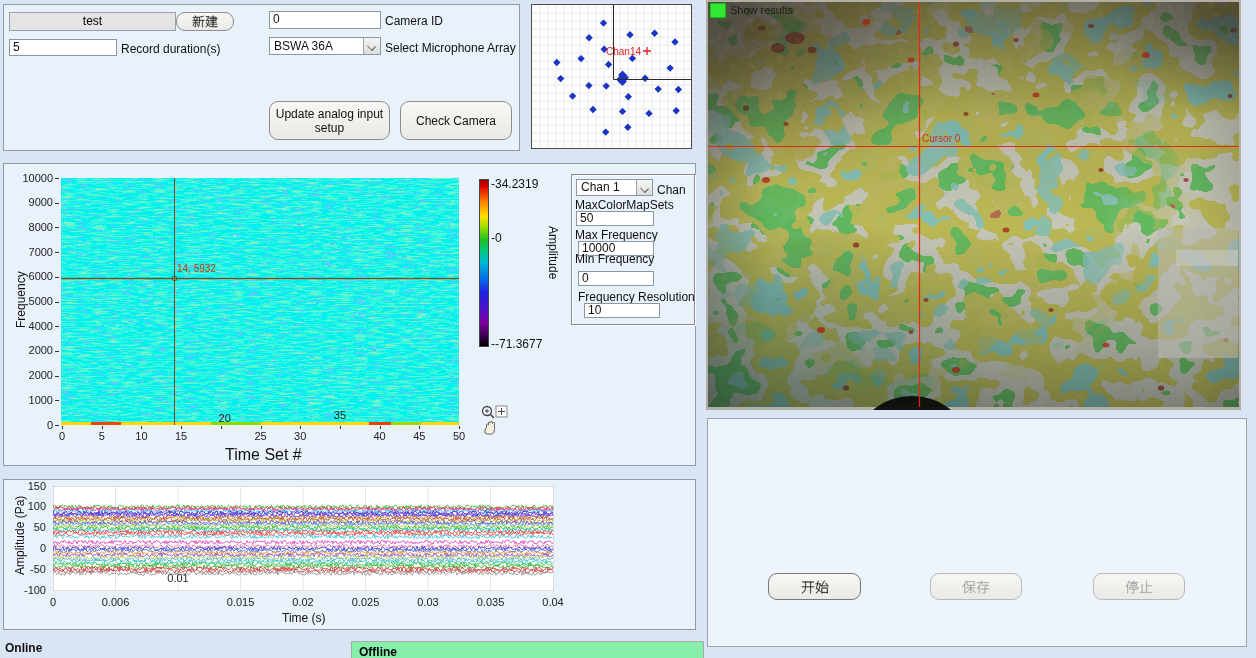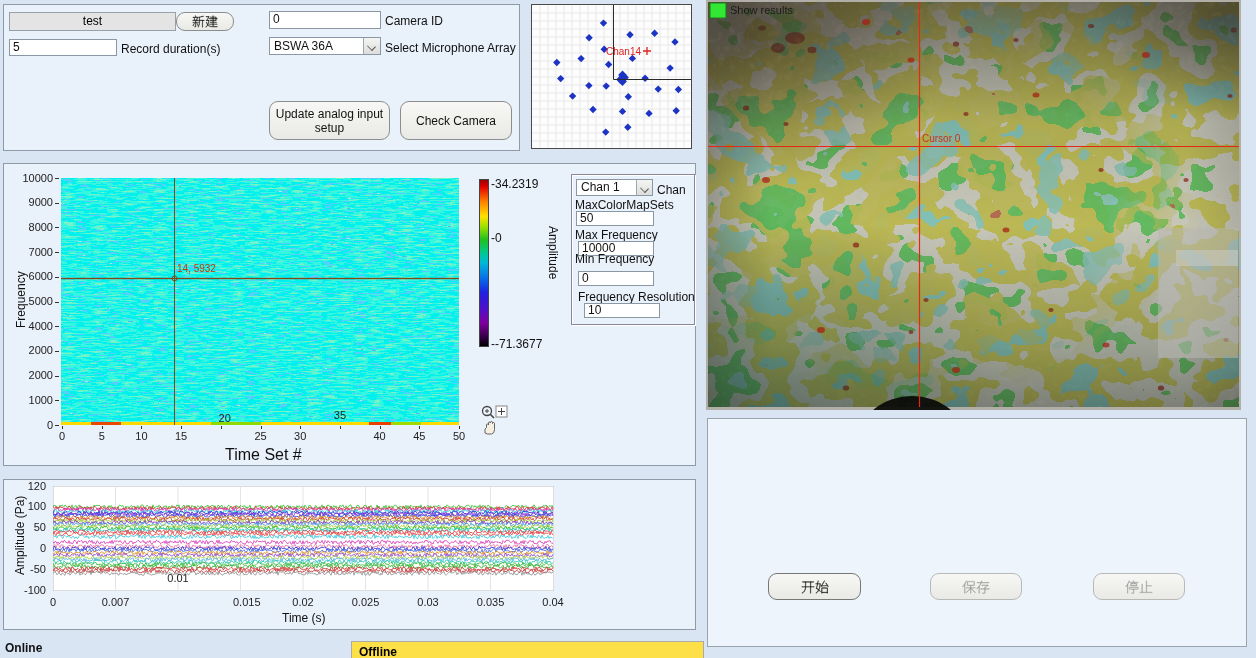--- a/index.html
+++ b/index.html
@@ -248,39 +248,39 @@
     <polyline points="0,70.2 1,68.4 2,69.3 3,67.9 4,67.9 5,69.1 6,70.5 7,67.5 8,68 9,68.4 10,69 11,69.9 12,68.9 13,70.9 14,67.2 15,69.7 16,69.8 17,70.7 18,69 19,68.2 20,69.5 21,68.6 22,67.5 23,69.6 24,68.2 25,68.5 26,70.8 27,67.5 28,67.6 29,70.1 30,68.4 31,70.2 32,68.7 33,67.7 34,67.7 35,68.3 36,67.9 37,67.4 38,68 39,69.3 40,70.1 41,68.1 42,69.2 43,68.2 44,67.1 45,70.1 46,67.3 47,70.2 48,69.9 49,68.3 50,70.5 51,70.7 52,68.8 53,70.6 54,67.8 55,68.9 56,68.9 57,68.4 58,69.8 59,69.9 60,68.1 61,70 62,67.1 63,67.5 64,68.7 65,68.6 66,69 67,67.2 68,69.2 69,70.7 70,69.1 71,67.1 72,68.8 73,67.2 74,69.1 75,70.2 76,70.2 77,69 78,69.4 79,69.6 80,70 81,69.3 82,71 83,70.2 84,69.2 85,70.3 86,70.4 87,67.4 88,70.7 89,69.5 90,71 91,70.1 92,70.1 93,68.8 94,68.2 95,68.9 96,70.6 97,70 98,69.7 99,67.3 100,69.6 101,68.4 102,69.2 103,69.8 104,70.3 105,68.8 106,67.1 107,69.4 108,67.1 109,70.4 110,67.1 111,68 112,68.8 113,68.1 114,67.9 115,69.8 116,68.4 117,68.9 118,69.7 119,70.1 120,69.4 121,68.5 122,70.6 123,70.5 124,67.7 125,70.1 126,67.9 127,67.8 128,67.2 129,69.5 130,70.4 131,70.2 132,69.2 133,70.9 134,68.4 135,68.3 136,68 137,67.9 138,68.3 139,68.8 140,68.1 141,70.8 142,67.9 143,68.5 144,67.6 145,70.7 146,68.8 147,70.4 148,68.6 149,68.8 150,70 151,70 152,68.6 153,68.8 154,68.7 155,67.9 156,68.6 157,70.3 158,67.4 159,67.8 160,70.7 161,70 162,67.5 163,70.1 164,67.5 165,69 166,69.5 167,70.1 168,68.3 169,67.8 170,71 171,70.3 172,68.5 173,68.1 174,67.5 175,68.9 176,67.1 177,70.3 178,68.7 179,70.5 180,68.5 181,70.8 182,70.4 183,68.8 184,70.4 185,68.3 186,71.1 187,67.4 188,69.6 189,68.6 190,68.9 191,70.9 192,68.2 193,69.6 194,68.3 195,67.6 196,68.1 197,69.3 198,67.6 199,67.7 200,69.8 201,70.1 202,67.3 203,70.3 204,70.5 205,69.7 206,68.5 207,68.7 208,67.7 209,67.7 210,70.8 211,70.9 212,70 213,70.3 214,67.8 215,70.6 216,67.5 217,67.7 218,69 219,68.3 220,69.6 221,70.7 222,68.1 223,68.3 224,70.2 225,68.4 226,70.6 227,67.2 228,70.5 229,70.7 230,67.2 231,68.6 232,69.5 233,69.2 234,67.7 235,67.1 236,70.6 237,67.4 238,71 239,67.5 240,69 241,71 242,70.5 243,69.2 244,67.6 245,69.5 246,69.6 247,68.3 248,68.9 249,70.7 250,67.6 251,69.7 252,68.5 253,69.5 254,69.9 255,69 256,70.1 257,70.5 258,67.8 259,67.9 260,67.6 261,70.8 262,68 263,67.4 264,67.4 265,68.7 266,70.6 267,67.5 268,68 269,67.8 270,69.7 271,68.4 272,71 273,69.7 274,69.1 275,69.4 276,70.6 277,70.1 278,67.6 279,68.7 280,69.7 281,69.4 282,70.8 283,67.2 284,70.7 285,68.6 286,67.2 287,67.8 288,67.8 289,67.6 290,67.2 291,70.2 292,67.7 293,68.3 294,69.3 295,69 296,68.4 297,69.6 298,70.3 299,69.4 300,68.9 301,67.9 302,69.5 303,69.2 304,67.5 305,68.2 306,70.1 307,70.8 308,68.4 309,70.6 310,68.1 311,70.3 312,69 313,69.3 314,69.7 315,69.7 316,68.4 317,69.1 318,67.3 319,68.5 320,69.6 321,70.9 322,67.6 323,68 324,68.9 325,67.5 326,69.3 327,68.2 328,70.5 329,68.3 330,68.8 331,71 332,67.4 333,70.5 334,69.1 335,68.6 336,70.8 337,71.1 338,67.8 339,70.4 340,67.9 341,67.1 342,70 343,68.5 344,69.5 345,67.7 346,70.5 347,69.2 348,70.3 349,68.5 350,68 351,70.8 352,69.2 353,68.6 354,67.5 355,67.7 356,69.6 357,69.5 358,70.4 359,70.1 360,67.7 361,70.8 362,69.5 363,70.5 364,68.2 365,70.9 366,70.9 367,68.2 368,70.7 369,70.9 370,70.6 371,68.9 372,67.6 373,70.8 374,67.1 375,68.1 376,69.3 377,68.3 378,70.7 379,69.5 380,70.9 381,67.3 382,68.7 383,67.6 384,70.3 385,70.1 386,70.3 387,70.9 388,68 389,70.2 390,69.6 391,68.6 392,67.8 393,70.4 394,67.3 395,70.9 396,68.2 397,70.6 398,67.5 399,70 400,70.8 401,67.7 402,68.8 403,69.7 404,70.1 405,67.1 406,67.5 407,68.3 408,67.5 409,69.6 410,68.9 411,69.7 412,68.3 413,67.6 414,70 415,68.9 416,67.3 417,71 418,70.7 419,68.4 420,68.1 421,71 422,68.6 423,70.6 424,67.5 425,68.9 426,69.4 427,70.6 428,69.8 429,70.2 430,70.1 431,68 432,67.5 433,71 434,69.5 435,69.5 436,68.5 437,70.5 438,69.7 439,70.4 440,70.9 441,68.7 442,69.6 443,70.5 444,68.2 445,70 446,68.2 447,68.1 448,69.1 449,68.7 450,70.4 451,71 452,67.4 453,67.5 454,70.3 455,68 456,69 457,69.4 458,69.7 459,67.5 460,70.2 461,69.9 462,69.3 463,70.4 464,68.6 465,69.1 466,70.8 467,68.6 468,69.5 469,69.4 470,70.2 471,70.9 472,69.4 473,67.5 474,70.1 475,68.5 476,69.7 477,70.7 478,68.7 479,68.6 480,70 481,68.4 482,70.2 483,70.5 484,69.3 485,69.1 486,70.8 487,70.3 488,69.6 489,70.2 490,69.7 491,67.2 492,69.3 493,67.2 494,70.8 495,67.5 496,70.7 497,70.3 498,70 499,70.5 500,68.1" fill="none" stroke="#9040d0" stroke-width="0.8"></polyline>
     <polyline points="0,72.6 1,70.7 2,73.2 3,70.3 4,71.1 5,69.5 6,71.2 7,73.3 8,70.4 9,72.5 10,70.2 11,72.4 12,71.5 13,70.6 14,70.9 15,70.7 16,72.6 17,72.7 18,72.8 19,70.7 20,71.8 21,72.3 22,72.7 23,70.3 24,72.7 25,69.7 26,72.2 27,71.9 28,70.6 29,71.3 30,70.1 31,70.9 32,70.4 33,72.2 34,70.7 35,72.6 36,72.9 37,72.4 38,73.2 39,70.6 40,69.8 41,71.7 42,73 43,72.1 44,71.6 45,72.4 46,71.5 47,70.9 48,72.1 49,70.1 50,69.7 51,71.7 52,72.9 53,71 54,70.4 55,72.2 56,71.5 57,70.9 58,73 59,69.8 60,73.2 61,72.6 62,72.9 63,70.5 64,71.6 65,69.7 66,73.3 67,71.1 68,69.5 69,71.5 70,72 71,70.4 72,71.3 73,72.7 74,73.3 75,70.3 76,70.2 77,71.9 78,70.2 79,69.4 80,70.3 81,69.4 82,71.8 83,72.7 84,71 85,71.5 86,71.6 87,71 88,72.7 89,71.7 90,71.9 91,72.9 92,73.3 93,72.3 94,72.2 95,73.3 96,72.6 97,70.4 98,70.8 99,72.9 100,73.1 101,70.6 102,70.8 103,73.2 104,69.9 105,72.8 106,73.3 107,70.3 108,71.5 109,69.9 110,73.3 111,72.5 112,71.4 113,71.2 114,70.6 115,72.6 116,71.8 117,72.2 118,72.2 119,71.9 120,71.6 121,73.3 122,71.2 123,71.6 124,69.6 125,71.8 126,71.3 127,71.1 128,73.2 129,70 130,71.6 131,71.6 132,69.6 133,70.7 134,72.8 135,69.9 136,72.1 137,69.6 138,72.2 139,71.6 140,73.1 141,72.3 142,72.2 143,71.3 144,72.2 145,73.1 146,73.3 147,70.2 148,71.2 149,71.5 150,72 151,70.7 152,71.6 153,72.8 154,73.1 155,69.9 156,71.5 157,72.1 158,70.6 159,69.4 160,71.8 161,72.2 162,70.8 163,69.8 164,73.3 165,71.8 166,71.5 167,72.3 168,72.3 169,70.3 170,71.8 171,72.4 172,70.1 173,70.1 174,71.9 175,71.3 176,69.8 177,69.7 178,73.1 179,71.6 180,73.1 181,70.9 182,71 183,72.1 184,69.9 185,70.7 186,69.7 187,70.8 188,72.2 189,72.9 190,71.3 191,70.1 192,70.9 193,70.3 194,73.3 195,71.9 196,70.7 197,72.4 198,71.4 199,69.4 200,71.8 201,73.3 202,69.6 203,70.8 204,70 205,73.2 206,71.5 207,69.4 208,70.9 209,69.5 210,73 211,71.6 212,72.8 213,73.2 214,70.1 215,71.8 216,70.1 217,70.2 218,70.7 219,72.8 220,73 221,71.7 222,71.6 223,72.9 224,72.2 225,72.9 226,70.1 227,69.9 228,72.6 229,69.5 230,69.5 231,71.5 232,73.2 233,73.1 234,72.6 235,70.6 236,70.5 237,70.7 238,70.1 239,71.4 240,72.9 241,71.3 242,71.8 243,73.3 244,73 245,73.1 246,73.1 247,71.5 248,70.9 249,71.1 250,69.8 251,71.6 252,70.7 253,70.8 254,70.3 255,72.6 256,70.1 257,71 258,70.8 259,73 260,73 261,72.6 262,73 263,72.2 264,72.7 265,69.7 266,71.4 267,72 268,70.6 269,71.5 270,71.6 271,71.5 272,70.9 273,71.5 274,70.1 275,70.6 276,71.1 277,70.1 278,73.1 279,71 280,71.1 281,69.7 282,69.4 283,69.8 284,71.6 285,71.8 286,70.6 287,73.3 288,72.4 289,72.4 290,72.1 291,71.5 292,69.5 293,73.1 294,70.6 295,71.7 296,72.9 297,71.5 298,71.9 299,72.3 300,71.5 301,69.5 302,70.6 303,70.1 304,73.2 305,69.6 306,72.6 307,72.8 308,72.3 309,71.4 310,70.1 311,70.8 312,72.1 313,73 314,69.7 315,73.1 316,72.9 317,72.2 318,69.6 319,70.2 320,70.2 321,71.9 322,69.4 323,73 324,70.2 325,72.1 326,73 327,69.4 328,70.3 329,72.6 330,72.7 331,73.3 332,73.3 333,72.7 334,70.8 335,72.7 336,69.5 337,69.9 338,70.3 339,72 340,72.9 341,71 342,71.6 343,72.8 344,71.8 345,70.2 346,72.9 347,72.3 348,70.4 349,72.1 350,71 351,71 352,70.5 353,72.9 354,72.6 355,71.3 356,71.7 357,71.9 358,70.9 359,72.1 360,71.1 361,72 362,70.2 363,71.9 364,69.8 365,73 366,71.3 367,70.1 368,70.7 369,73.1 370,70.4 371,72.1 372,73.1 373,70.9 374,71.5 375,70.5 376,71.6 377,69.8 378,69.8 379,72.6 380,72.9 381,73.1 382,71.6 383,71.3 384,69.9 385,73.3 386,71.2 387,69.8 388,70.3 389,72.7 390,70.1 391,72.4 392,72.6 393,70.3 394,71.8 395,71.1 396,69.9 397,71.7 398,69.5 399,73.1 400,72.4 401,70.1 402,70.2 403,70.6 404,71.6 405,73.1 406,70.7 407,73.1 408,73 409,70.7 410,70.1 411,71.9 412,70.9 413,70 414,70.5 415,69.6 416,70.1 417,70.1 418,72 419,71.1 420,72.8 421,69.6 422,70.3 423,71.5 424,71.6 425,69.9 426,73.2 427,69.6 428,72.1 429,71 430,71.5 431,71.8 432,70 433,73.1 434,70.8 435,69.9 436,69.8 437,70.3 438,70.9 439,71.6 440,72.6 441,72.4 442,69.8 443,70.2 444,71.9 445,71.6 446,69.6 447,71.9 448,73 449,73.1 450,71.9 451,70.5 452,71.8 453,71.1 454,72.3 455,72.1 456,71.8 457,70.7 458,73.3 459,71.2 460,73 461,70 462,71.5 463,70.8 464,69.9 465,71.9 466,70 467,73.2 468,73.3 469,72.9 470,70.8 471,69.4 472,72.6 473,69.9 474,71.2 475,72.2 476,71.5 477,70.3 478,71 479,72.7 480,70.8 481,73.1 482,71 483,71 484,72.3 485,71.1 486,70.9 487,70.8 488,70.6 489,70.9 490,72.2 491,70.2 492,70.2 493,70.1 494,70.1 495,72.8 496,72 497,71.8 498,72.9 499,71.5 500,72.4" fill="none" stroke="#aad040" stroke-width="0.8"></polyline>
     <polyline points="0,73.3 1,74.2 2,72.5 3,72.2 4,72.1 5,74.2 6,72.8 7,75 8,74.7 9,74.1 10,71.8 11,72.5 12,73.8 13,72.3 14,73.2 15,73.7 16,72.4 17,73.4 18,74.4 19,73.2 20,74.3 21,72.7 22,74.6 23,73.9 24,72.3 25,73.2 26,74.8 27,72.4 28,73.3 29,73.5 30,75.1 31,72.2 32,75.4 33,72.9 34,75.4 35,74.1 36,74.6 37,75.1 38,74.3 39,74.8 40,72 41,71.7 42,75.1 43,71.8 44,75 45,72.9 46,75.2 47,72.4 48,72.2 49,72.5 50,75 51,73.1 52,75.3 53,74 54,74.9 55,73.5 56,74.4 57,72.8 58,72 59,73.9 60,75.2 61,72.2 62,73.3 63,73.8 64,74.1 65,72.3 66,73.8 67,73.5 68,75.6 69,74.4 70,75.2 71,75.5 72,74.3 73,72.2 74,73.4 75,74.7 76,72.2 77,73.2 78,73.1 79,72.3 80,71.7 81,74.4 82,74.9 83,75.4 84,74 85,72.4 86,75.2 87,75.5 88,75.4 89,73.9 90,75.2 91,75.6 92,75.2 93,71.9 94,72.2 95,72.8 96,73.2 97,72.2 98,75.6 99,74.8 100,74.3 101,75.5 102,72.9 103,74.5 104,75.4 105,72 106,74 107,74.8 108,71.7 109,75.2 110,73.3 111,72.3 112,75 113,72.4 114,72.8 115,73.7 116,75.3 117,73.6 118,75.3 119,71.8 120,72.6 121,72.9 122,73.4 123,73.4 124,71.8 125,74.6 126,74.7 127,73.5 128,72 129,73.8 130,72.2 131,75.5 132,74.1 133,74.6 134,71.7 135,73.2 136,75.3 137,73.2 138,71.8 139,74.3 140,74.4 141,73 142,74.8 143,75 144,74.8 145,73.3 146,73 147,75.4 148,74.5 149,73.8 150,73.6 151,72.7 152,75.3 153,75.3 154,72 155,74.3 156,72.9 157,73.7 158,72.1 159,74.9 160,74.9 161,72.1 162,71.9 163,73.1 164,72.2 165,74.8 166,74.7 167,75.1 168,71.7 169,71.7 170,74.9 171,75.1 172,74.1 173,72.3 174,74.1 175,75.1 176,73.5 177,75.1 178,74.8 179,72.1 180,72.1 181,74.4 182,72.4 183,74.6 184,72 185,72 186,75.4 187,71.6 188,74.8 189,72.6 190,71.8 191,71.9 192,72.9 193,73.7 194,73.5 195,72.4 196,75.6 197,74.1 198,72.4 199,72.8 200,74.3 201,75.1 202,71.9 203,72.4 204,71.7 205,72.3 206,72.4 207,72.2 208,73.8 209,75.5 210,74.4 211,74.4 212,71.9 213,72.4 214,72.9 215,75.6 216,72.3 217,74.2 218,74 219,74 220,73.7 221,72.8 222,73.3 223,74.9 224,74.6 225,73.8 226,74.3 227,75.5 228,72.6 229,74.6 230,71.9 231,71.9 232,73 233,74.6 234,74.1 235,74.9 236,72 237,74.7 238,74.5 239,71.7 240,74.6 241,72 242,74 243,75.3 244,73.1 245,74.4 246,74.3 247,71.9 248,72.7 249,75 250,73.4 251,74.6 252,73.6 253,73.6 254,74.7 255,72.9 256,75.6 257,72.4 258,74 259,71.8 260,73 261,73.5 262,73.5 263,75.3 264,75 265,75.5 266,73.5 267,75.2 268,73.4 269,72.2 270,74.6 271,73.3 272,71.7 273,72.2 274,72.9 275,75.6 276,74.2 277,73.2 278,71.7 279,74.8 280,74.3 281,72.3 282,74 283,72.4 284,72 285,73.2 286,72.2 287,73 288,71.7 289,73.2 290,72.8 291,75.5 292,73.8 293,72.5 294,73.6 295,74.5 296,73.4 297,75.4 298,72.3 299,75.5 300,71.9 301,75.5 302,71.9 303,72.9 304,73.5 305,72.8 306,72.6 307,75.4 308,74.8 309,73.3 310,71.7 311,72.9 312,72.3 313,74.2 314,74.4 315,73.3 316,72.1 317,72.1 318,72.8 319,74.5 320,74.9 321,75.1 322,73.1 323,75.5 324,71.9 325,73.4 326,73.3 327,72.5 328,72.9 329,72.6 330,75.1 331,72.9 332,75.3 333,75.5 334,74.8 335,73.9 336,73.9 337,73 338,72.4 339,72.1 340,72.9 341,74.2 342,75.5 343,72.5 344,74 345,72.6 346,74.9 347,73.6 348,73.5 349,71.7 350,73.7 351,72 352,74.6 353,74.1 354,72 355,73.6 356,74 357,75.2 358,75.5 359,72.7 360,73.4 361,74.7 362,74.8 363,72.7 364,72.2 365,75 366,71.9 367,72.6 368,74.2 369,72.9 370,74.9 371,73.6 372,72.2 373,72.7 374,72.9 375,75.6 376,74.1 377,73.8 378,74.9 379,74.2 380,75.5 381,74 382,72.1 383,74.6 384,74.6 385,72.4 386,74.8 387,72.8 388,74.8 389,73.3 390,74.9 391,71.7 392,72.7 393,72.2 394,71.7 395,74.2 396,74.7 397,71.9 398,73.5 399,75.3 400,72.2 401,74.1 402,73.9 403,74 404,74.7 405,72.1 406,72.7 407,72.7 408,74.5 409,73.4 410,72.3 411,72.1 412,75.5 413,72.1 414,75.1 415,73.8 416,73.1 417,72.9 418,74.5 419,73.8 420,74.1 421,74.2 422,73.2 423,72.9 424,75 425,71.8 426,72.8 427,73.9 428,73.9 429,75.2 430,71.9 431,74.5 432,72.2 433,71.9 434,71.9 435,72.2 436,73.7 437,75.4 438,72.6 439,74.7 440,75.5 441,73 442,73.3 443,74.6 444,73.6 445,73.8 446,73.7 447,74.2 448,73.2 449,72.3 450,74.9 451,74.9 452,73.4 453,72.1 454,75.3 455,72.7 456,72.6 457,74.2 458,73.9 459,71.8 460,75 461,72.5 462,71.8 463,72.5 464,72.6 465,72.2 466,75.1 467,73.6 468,72.9 469,74.7 470,74.3 471,71.7 472,74.7 473,73.6 474,74.3 475,74.4 476,73.8 477,71.8 478,74 479,72.5 480,74 481,71.7 482,74.4 483,74 484,73.1 485,75.2 486,72.3 487,72.5 488,73.8 489,75.3 490,74.6 491,72.8 492,73.9 493,73.7 494,72.3 495,72.4 496,74.1 497,73 498,72.9 499,72.7 500,72.1" fill="none" stroke="#50b0e8" stroke-width="0.8"></polyline>
     <polyline points="0,75.1 1,74 2,76.3 3,76.5 4,76 5,75.5 6,74.7 7,74.1 8,77.1 9,76.9 10,77.4 11,74.7 12,76.2 13,76.9 14,77.3 15,76.6 16,77.5 17,77.2 18,75.4 19,74.1 20,76.4 21,76.2 22,77.5 23,74.9 24,76 25,75.2 26,74.8 27,74.6 28,75.3 29,75.9 30,76.8 31,76.8 32,75.8 33,75.5 34,76.9 35,77.6 36,75.8 37,76.3 38,77.1 39,76.6 40,77.7 41,74.2 42,74.3 43,73.9 44,74 45,74.1 46,74 47,75 48,73.9 49,75.7 50,76.8 51,77.8 52,74.3 53,75.4 54,76.5 55,77.8 56,76.9 57,75.4 58,75 59,76.5 60,75.1 61,74.1 62,74.4 63,74.5 64,75.7 65,77.6 66,77.9 67,77.6 68,74.4 69,76.5 70,77.7 71,77.1 72,77.4 73,77.6 74,74.6 75,74.4 76,76.8 77,75.7 78,77.5 79,76.7 80,75 81,74 82,76.2 83,74.2 84,76.7 85,74.8 86,75.5 87,75.4 88,74.1 89,75.6 90,75.8 91,74.6 92,74 93,77.5 94,76.5 95,77.8 96,77.4 97,76.8 98,76.8 99,74.7 100,75 101,76.6 102,77.8 103,74.7 104,76.7 105,77.2 106,77.9 107,74.1 108,76.2 109,77.3 110,76.2 111,76.7 112,77.1 113,76.8 114,76.9 115,75.1 116,74.3 117,75.4 118,77.2 119,76.1 120,75.4 121,77.5 122,76.8 123,76.1 124,75.2 125,76.5 126,75.5 127,76.2 128,75.4 129,77.9 130,77 131,74.5 132,76.6 133,77.5 134,76.6 135,75.6 136,77.8 137,74.3 138,74.9 139,74.5 140,77.6 141,76.5 142,75.7 143,76.1 144,76.6 145,77.5 146,75.3 147,77.6 148,77.9 149,74.5 150,75.3 151,76.5 152,76.9 153,77.3 154,76.2 155,77.8 156,77.1 157,77.2 158,75.5 159,77.2 160,77.4 161,77.9 162,76.1 163,76 164,76.2 165,74.9 166,76.1 167,77.7 168,76.9 169,76.7 170,77.1 171,75.9 172,75.2 173,77.3 174,75.4 175,77.7 176,76 177,77.2 178,74.8 179,75.3 180,75.6 181,76.9 182,74.3 183,76.5 184,75.7 185,77.3 186,77.5 187,74.7 188,73.9 189,77.1 190,75.9 191,74.4 192,74.5 193,74.2 194,77.7 195,74.9 196,75.5 197,77.2 198,76.1 199,74.3 200,77.2 201,74 202,74 203,74.4 204,74.7 205,77 206,74.2 207,74.9 208,77.7 209,75.6 210,75.4 211,75.5 212,76.7 213,75.1 214,75.5 215,74.8 216,75.6 217,76.3 218,75.8 219,76.4 220,74.1 221,75.9 222,74 223,75.2 224,74 225,76.7 226,77.4 227,75.5 228,76.1 229,74.3 230,76.7 231,76.4 232,75.3 233,77.8 234,75.9 235,74 236,74.1 237,75.9 238,77.5 239,75.8 240,76.1 241,74.3 242,76.8 243,76.8 244,77.6 245,75.7 246,76.9 247,74.9 248,77.9 249,74.1 250,75.2 251,77 252,77.3 253,74.8 254,75.6 255,74 256,74.4 257,77.4 258,77 259,77.7 260,75.7 261,75.9 262,75.8 263,76.7 264,75.5 265,77.6 266,76.5 267,74.1 268,76.3 269,76.7 270,75.9 271,77.5 272,75.1 273,74.6 274,75.1 275,75.2 276,74.4 277,74.5 278,77.3 279,74.7 280,75.9 281,73.9 282,77 283,77.1 284,77.5 285,77 286,74.1 287,74.7 288,75.3 289,76.7 290,77.3 291,74.8 292,75.7 293,76.7 294,77.6 295,74.3 296,74.5 297,76.9 298,77.7 299,76.2 300,75.7 301,75.4 302,76.7 303,74 304,76 305,76.7 306,76.5 307,74.3 308,75.8 309,75 310,76.1 311,75.6 312,74.2 313,75 314,77.7 315,75.4 316,75.5 317,77.6 318,77.5 319,77.4 320,74.4 321,74.6 322,76.2 323,76.6 324,75.7 325,77.9 326,75.4 327,75 328,74.2 329,77.1 330,74.7 331,75.6 332,76.2 333,74.8 334,74.5 335,74.5 336,76.7 337,74 338,74.2 339,77.1 340,74.4 341,76.6 342,76.3 343,74 344,77.4 345,74.5 346,77.6 347,77.4 348,77.1 349,74.7 350,75.8 351,75.8 352,74.3 353,75.5 354,76.5 355,76.1 356,77.1 357,74.5 358,74.4 359,76 360,77.4 361,74.2 362,76 363,77.9 364,76.2 365,74.9 366,76.9 367,77.3 368,75.4 369,74.8 370,75 371,74.2 372,75.6 373,77.4 374,77 375,74 376,76.6 377,77.6 378,75.5 379,76.3 380,77.4 381,76.9 382,74.4 383,76.4 384,77.1 385,77.5 386,76.5 387,76.9 388,74.5 389,76.3 390,75.1 391,77 392,75.7 393,74 394,74.2 395,74.3 396,77.5 397,74.5 398,76.5 399,75.4 400,75.5 401,75.8 402,77.1 403,77.6 404,75.1 405,76.1 406,75.2 407,75.2 408,77.7 409,76 410,75.5 411,77.4 412,76.7 413,76.7 414,77.6 415,76.3 416,76.6 417,76.2 418,75.8 419,74.3 420,75.9 421,75.3 422,76 423,76.4 424,74.9 425,75 426,75 427,75.1 428,76 429,75.2 430,77.5 431,77.5 432,76.2 433,75.3 434,75.1 435,77.2 436,76 437,75.6 438,75 439,75.6 440,76.6 441,77 442,77.5 443,74.5 444,77 445,75.1 446,76.7 447,75.4 448,76.1 449,75.2 450,77.1 451,76.2 452,74.6 453,76.8 454,77.4 455,76.5 456,74.7 457,77.1 458,77.2 459,74.7 460,76.5 461,75.9 462,74.9 463,75.9 464,75 465,76.2 466,76.1 467,74.5 468,76.3 469,74.9 470,77.8 471,77.2 472,77.9 473,73.9 474,74.7 475,77.7 476,77.6 477,75.7 478,77.9 479,76.3 480,75 481,76.2 482,74.7 483,74.1 484,75.6 485,77.8 486,76.3 487,75.8 488,75.5 489,74.4 490,74.6 491,75.4 492,77.1 493,74.1 494,77.3 495,75 496,76.1 497,75 498,77.1 499,77.6 500,76.7" fill="none" stroke="#28c8b0" stroke-width="0.8"></polyline>
     <polyline points="0,77 1,79.8 2,78.5 3,76.2 4,77.6 5,78.7 6,77.3 7,77.9 8,77.1 9,78.7 10,78.5 11,77.3 12,78.4 13,79.6 14,76.8 15,78.4 16,77.5 17,77.1 18,79.4 19,79.5 20,77 21,78.7 22,80 23,76.6 24,79.2 25,80.1 26,77.3 27,78.2 28,76.6 29,79.6 30,77.1 31,78 32,76.9 33,76.9 34,77.1 35,76.6 36,77.2 37,77.4 38,78.5 39,78.6 40,77.8 41,77.1 42,76.6 43,76.5 44,79.1 45,78 46,79.2 47,77.7 48,78.7 49,77.7 50,78.4 51,77.3 52,79.7 53,78.2 54,79.4 55,78.3 56,77.5 57,78.2 58,78.7 59,79.6 60,78.6 61,77.7 62,79 63,78.6 64,79 65,77.7 66,79.4 67,77 68,77.5 69,77.8 70,77.2 71,77.4 72,77.1 73,78.6 74,78.1 75,76.3 76,79.9 77,77.2 78,79 79,78 80,79.4 81,77.8 82,77.6 83,77.7 84,78.2 85,79.1 86,79.8 87,76.6 88,77.2 89,77.1 90,77.7 91,80.2 92,78.1 93,76.9 94,79.6 95,78.8 96,78.6 97,79.4 98,79.6 99,80.1 100,77.7 101,79.3 102,76.6 103,79.9 104,76.6 105,79 106,76.4 107,76.5 108,79.9 109,78 110,77.4 111,79.6 112,77.3 113,79.9 114,77.1 115,77.5 116,78.3 117,77.1 118,76.6 119,76.4 120,78.8 121,79.3 122,80 123,80 124,76.9 125,78.4 126,80 127,79.8 128,77.2 129,79.4 130,77 131,79.1 132,76.5 133,76.6 134,79.5 135,76.9 136,76.7 137,78.1 138,79.3 139,79.1 140,76.8 141,79.9 142,77.2 143,76.2 144,79.6 145,79.3 146,78.3 147,76.3 148,78.2 149,76.4 150,76.7 151,76.4 152,76.8 153,76.7 154,79.7 155,79.5 156,78.5 157,77.3 158,77.2 159,76.9 160,76.6 161,77.2 162,78.8 163,79.2 164,76.5 165,77.7 166,76.2 167,78.1 168,79.4 169,78.9 170,77.8 171,78.4 172,77.8 173,78.3 174,80.1 175,80 176,77.6 177,78.6 178,79.1 179,79.2 180,79.2 181,78.3 182,77.8 183,78.2 184,78.2 185,79.4 186,77 187,78.6 188,77.7 189,77.4 190,78.6 191,77.9 192,77.7 193,77.7 194,77.5 195,77 196,76.3 197,78 198,78.8 199,76.8 200,79.7 201,79.4 202,79.2 203,78.8 204,77.4 205,77.2 206,76.3 207,77.1 208,78 209,78.2 210,78.1 211,78.1 212,79.7 213,78.1 214,77.9 215,76.4 216,80 217,79.8 218,79.9 219,77.4 220,76.4 221,78.1 222,77.8 223,78.8 224,77.9 225,78.6 226,77.6 227,78.3 228,78.1 229,79.9 230,79.7 231,78.1 232,77.6 233,77 234,79.9 235,76.9 236,80.2 237,76.8 238,79.1 239,77.3 240,76.3 241,77.1 242,78.3 243,76.3 244,77.8 245,79.4 246,78 247,78.7 248,77.3 249,76.4 250,78.3 251,76.7 252,78 253,78.2 254,79.3 255,76.4 256,79.3 257,79.1 258,78.5 259,76.5 260,80.1 261,79.9 262,77.7 263,78.9 264,78 265,79.1 266,77.3 267,76.8 268,79.9 269,76.6 270,77.7 271,77.8 272,76.4 273,77.4 274,80 275,77 276,78.5 277,77.9 278,79.5 279,76.8 280,78.4 281,77.2 282,79.9 283,76.2 284,76.5 285,79.6 286,77.3 287,78.1 288,76.5 289,78.1 290,80.1 291,79.9 292,78.2 293,76.5 294,78 295,79.8 296,78.7 297,80.1 298,79.6 299,80 300,77.2 301,78.4 302,79.8 303,79.5 304,77.5 305,78.9 306,78.3 307,78.9 308,79.5 309,78.6 310,78.9 311,79.4 312,79.3 313,77.2 314,79.5 315,77.9 316,77.3 317,80 318,77.4 319,80.1 320,80.2 321,76.4 322,78.6 323,79.4 324,77.2 325,79.5 326,78.4 327,79.6 328,77.1 329,80 330,78.1 331,76.8 332,76.6 333,78.4 334,77.7 335,79.2 336,77.9 337,77.5 338,76.5 339,76.9 340,78.1 341,79.9 342,76.5 343,77.5 344,79.8 345,78 346,79.5 347,76.8 348,78.1 349,76.3 350,80 351,76.7 352,77.2 353,79.7 354,78.2 355,80 356,78.6 357,77.8 358,79.6 359,77.4 360,78.7 361,76.9 362,76.8 363,77.5 364,77.7 365,76.5 366,76.5 367,79.4 368,76.2 369,78.4 370,78.2 371,76.6 372,80.1 373,79.4 374,78.8 375,80.2 376,76.2 377,76.9 378,76.7 379,80.1 380,77.7 381,79 382,79.5 383,77.6 384,78.5 385,76.4 386,79.8 387,77.5 388,76.4 389,78.5 390,80.2 391,78.7 392,79.5 393,77 394,76.9 395,77.8 396,80.2 397,76.6 398,78.6 399,78.7 400,78.3 401,79.5 402,77.3 403,76.5 404,78.6 405,77.2 406,78.8 407,79 408,76.6 409,78.6 410,79 411,76.3 412,79.6 413,78.9 414,79 415,79.4 416,77.6 417,78.2 418,77.4 419,79 420,77.8 421,79.4 422,77.1 423,80.1 424,77.4 425,77.5 426,77.2 427,76.8 428,76.8 429,76.5 430,78.6 431,76.7 432,76.6 433,78 434,76.8 435,76.5 436,79.3 437,79 438,78.5 439,79.1 440,77.9 441,76.7 442,78.8 443,80 444,78.4 445,78.6 446,80 447,77 448,78.1 449,76.3 450,76.8 451,77 452,76.5 453,76.3 454,79.6 455,77.2 456,77 457,78.2 458,78.8 459,77.8 460,79 461,77.5 462,76.7 463,77.5 464,80.1 465,77.9 466,77.5 467,79.9 468,78.5 469,79 470,76.2 471,79.3 472,80 473,77.9 474,78.2 475,80.2 476,76.8 477,79.7 478,77.2 479,78.6 480,80 481,79.8 482,79.1 483,77.9 484,79.3 485,78.7 486,79.1 487,79.4 488,77.7 489,76.2 490,78.1 491,79.5 492,78.2 493,77.1 494,77.5 495,78.8 496,79.2 497,78.2 498,78.3 499,79.8 500,80.2" fill="none" stroke="#38b838" stroke-width="0.8"></polyline>
     <polyline points="0,80.9 1,80.9 2,80.2 3,82.3 4,81.7 5,80.3 6,81.4 7,80.7 8,80.7 9,81.5 10,78.7 11,79.8 12,80.1 13,81 14,81.7 15,80.4 16,82 17,82.2 18,82.2 19,80.9 20,79.4 21,79.8 22,80.9 23,80.3 24,79.7 25,81.1 26,78.7 27,79.4 28,82.1 29,79.5 30,79.6 31,80.6 32,78.7 33,82.3 34,80.3 35,80.1 36,80.2 37,82.3 38,81.7 39,79.6 40,81.8 41,80.7 42,80.2 43,80.5 44,82.3 45,81.7 46,81.1 47,79.7 48,80.9 49,78.7 50,82.5 51,79.3 52,81.1 53,79.6 54,79 55,79.4 56,82.5 57,80.7 58,79.8 59,80.7 60,79.3 61,81.2 62,78.8 63,81.1 64,82.3 65,78.6 66,79 67,81.5 68,79.5 69,81.1 70,81.2 71,80.2 72,82.1 73,79.3 74,79.2 75,78.9 76,82.2 77,79.7 78,80.7 79,80.7 80,78.8 81,82.4 82,82 83,81.9 84,78.5 85,79.5 86,81.6 87,81.7 88,82.3 89,82.4 90,78.9 91,80.3 92,79 93,81.6 94,81.6 95,80.4 96,79 97,81.2 98,79.6 99,78.8 100,81.7 101,79.9 102,80 103,79.3 104,82.3 105,81.4 106,82.1 107,81 108,82.4 109,81.6 110,82.5 111,79.1 112,79.9 113,80.6 114,81.3 115,79.3 116,82.5 117,81.5 118,79.9 119,79.9 120,80.1 121,81.5 122,78.9 123,80.5 124,81.7 125,79.3 126,79.3 127,81 128,81.6 129,81.5 130,78.8 131,82.5 132,79.4 133,81.1 134,82.1 135,80.5 136,81.6 137,80 138,81.1 139,79.3 140,78.7 141,80.3 142,78.5 143,79.9 144,82.4 145,82.2 146,81.1 147,80.2 148,81.8 149,82.4 150,81.9 151,78.8 152,81.9 153,80.9 154,80.7 155,79 156,79 157,80.5 158,82.5 159,81.4 160,79.9 161,81 162,78.6 163,81.8 164,79.8 165,79.7 166,81.8 167,79.7 168,81.9 169,78.7 170,79.7 171,82.4 172,79 173,79.5 174,80 175,79.1 176,79.9 177,80.1 178,78.8 179,80.6 180,78.8 181,79.7 182,79.7 183,78.6 184,82.4 185,79.8 186,81.3 187,82 188,82.2 189,80.9 190,81.9 191,79.9 192,78.9 193,79.6 194,79.8 195,82 196,79.2 197,79.3 198,81.7 199,79.4 200,79.6 201,81.9 202,80.7 203,80.7 204,81.9 205,81.7 206,80.7 207,80.8 208,81.3 209,79.7 210,80.7 211,79.7 212,82.1 213,81.5 214,78.7 215,82.2 216,80.2 217,81.1 218,79.6 219,78.7 220,78.8 221,82.3 222,80.8 223,78.9 224,80.4 225,80.4 226,79.9 227,80.7 228,79.6 229,80.9 230,80.7 231,81.7 232,78.8 233,79.2 234,81.1 235,80.8 236,82 237,81 238,78.6 239,79.4 240,81.3 241,79.2 242,82.3 243,82 244,80.5 245,82.5 246,78.5 247,80.6 248,79.6 249,81.7 250,81.6 251,79.2 252,80.7 253,78.7 254,79.3 255,81.2 256,79.3 257,80.6 258,79.9 259,80.1 260,80.9 261,82.1 262,79.6 263,79.5 264,81.9 265,79 266,80.2 267,81.1 268,80.5 269,82.4 270,80.1 271,79.3 272,79.5 273,79 274,79.2 275,81.1 276,79 277,81.2 278,79 279,78.7 280,82.5 281,81.5 282,81.4 283,81.2 284,79 285,79.4 286,82.3 287,80.8 288,81.1 289,81.4 290,81.8 291,78.6 292,78.9 293,79.3 294,79.1 295,81.4 296,81.6 297,82 298,79.8 299,80.1 300,81.1 301,81.2 302,80.3 303,79.3 304,81 305,79.3 306,79.9 307,82 308,81.9 309,81.1 310,80.5 311,82.3 312,80.2 313,79.5 314,80.2 315,79.1 316,81.6 317,81.8 318,81.5 319,80.6 320,79.3 321,78.9 322,79.6 323,79.6 324,79.2 325,81.6 326,80.4 327,81.5 328,78.8 329,80.3 330,79.7 331,79.4 332,79.3 333,82 334,81.9 335,82.4 336,79.6 337,80.4 338,80.2 339,79 340,81.6 341,81.1 342,80 343,82.4 344,80.7 345,81.1 346,79.1 347,79.6 348,80 349,79.5 350,78.9 351,81.9 352,80.6 353,79.7 354,80.1 355,78.7 356,82.3 357,78.9 358,82.1 359,79.5 360,79.5 361,82.3 362,82.2 363,81.9 364,80.8 365,82.2 366,82.2 367,81 368,82.4 369,78.5 370,82.3 371,79.8 372,81.3 373,80.7 374,80.8 375,78.5 376,79.3 377,78.9 378,79.7 379,81.6 380,79.5 381,81.7 382,80.8 383,81 384,81.2 385,82.3 386,80.8 387,79.9 388,80 389,81 390,82.1 391,79.8 392,81.9 393,79.9 394,81.5 395,80.6 396,80.5 397,80.2 398,80.7 399,81.3 400,78.9 401,82.1 402,79.4 403,82 404,79.3 405,80.1 406,82.5 407,78.8 408,81.2 409,82.4 410,80.3 411,79 412,81.4 413,79.4 414,78.9 415,79.5 416,82.2 417,80.1 418,82.5 419,81.1 420,82.1 421,82.1 422,78.9 423,82.2 424,80.9 425,78.9 426,79.5 427,80.9 428,81.5 429,82.2 430,79.5 431,80.4 432,79.6 433,79.2 434,81.5 435,81.4 436,82.2 437,80.5 438,82.5 439,81.7 440,82 441,78.9 442,80.5 443,79.4 444,80.8 445,78.5 446,81.3 447,82.2 448,81.5 449,80.7 450,79.2 451,81.5 452,82.4 453,80.8 454,81.2 455,79.3 456,81.8 457,79.4 458,78.7 459,79.2 460,81.8 461,79.3 462,79.7 463,78.7 464,80.3 465,81 466,78.6 467,81.4 468,81.4 469,80 470,81.5 471,81.5 472,81.8 473,80.2 474,81.2 475,81.8 476,79.1 477,80 478,79.2 479,78.6 480,79.2 481,81.9 482,80.2 483,78.8 484,79.1 485,78.8 486,80.2 487,80.2 488,81.3 489,79.2 490,81.4 491,81.4 492,82 493,80.6 494,82.1 495,80.9 496,82.3 497,80.8 498,79.8 499,80.3 500,81.8" fill="none" stroke="#30b030" stroke-width="0.8"></polyline>
     <polyline points="0,83.2 1,83.4 2,81.6 3,82.6 4,81.5 5,84.1 6,82.6 7,82 8,83.2 9,84.5 10,84 11,84.1 12,81.6 13,82 14,83.9 15,82.6 16,81.1 17,83.1 18,84 19,81.3 20,81 21,83.7 22,82.9 23,84.2 24,83 25,82.4 26,83.4 27,83.6 28,84.1 29,81 30,81.5 31,84.3 32,84 33,81.7 34,81 35,84.2 36,83 37,81.1 38,82.9 39,81.1 40,82.9 41,81.2 42,81.8 43,83 44,84.1 45,81 46,82.7 47,84.1 48,81.3 49,83.9 50,83.6 51,81.1 52,81.4 53,82.6 54,82.5 55,83.3 56,81.1 57,83.8 58,82.6 59,83.5 60,84.8 61,82.1 62,80.9 63,80.8 64,80.9 65,83.4 66,80.9 67,84 68,80.9 69,82.1 70,83.8 71,84 72,83.1 73,81.1 74,81.5 75,84.6 76,81.2 77,83.9 78,82.9 79,82.3 80,83.9 81,83.8 82,83.2 83,83.7 84,84.7 85,82 86,83.5 87,84 88,82.8 89,81.9 90,82 91,81.4 92,83 93,81.4 94,83.5 95,82.9 96,81.9 97,82.9 98,83.9 99,81.4 100,84.1 101,81.9 102,83.3 103,81 104,82.3 105,80.9 106,82.5 107,80.9 108,83.2 109,80.8 110,81.8 111,81.8 112,82.2 113,82.1 114,82.2 115,82.8 116,82.9 117,82.4 118,83 119,81.7 120,81.4 121,81.9 122,81.7 123,82.1 124,83.4 125,82.2 126,84.1 127,83.9 128,82.3 129,81 130,83.6 131,83.3 132,81 133,81.6 134,82.4 135,84.2 136,83 137,83.3 138,83.9 139,80.9 140,83.3 141,83.3 142,84.5 143,84.5 144,81.5 145,81 146,81.9 147,81 148,81.3 149,82.4 150,84.1 151,81.3 152,83 153,82.9 154,80.8 155,83.3 156,81.8 157,84.2 158,81.5 159,84.6 160,82.8 161,84.5 162,82.8 163,82.3 164,83.8 165,82.9 166,81 167,81.9 168,81.4 169,81 170,83.6 171,83.3 172,82 173,81.5 174,83.1 175,83.5 176,83.7 177,82.4 178,81.4 179,81.8 180,82.5 181,83.7 182,82.3 183,83.7 184,82.9 185,81.6 186,82 187,83.9 188,81.1 189,84.3 190,84.1 191,82 192,84.7 193,82.3 194,82.2 195,83.8 196,83.8 197,84.2 198,81 199,82.4 200,81.7 201,83.5 202,82.1 203,83.5 204,82 205,84.6 206,84.4 207,80.9 208,81.1 209,82.3 210,82.4 211,81.9 212,81.9 213,83.1 214,84 215,82.8 216,84.5 217,83.9 218,83.7 219,82.3 220,83 221,82.8 222,81.5 223,84.7 224,82.1 225,84.7 226,82.6 227,84.1 228,81 229,83.5 230,80.9 231,83.5 232,81 233,84.2 234,81.7 235,84.4 236,81.6 237,83.8 238,82.2 239,84.1 240,81.8 241,82 242,83.6 243,82.4 244,81.7 245,81.3 246,81.2 247,81.2 248,83.2 249,82.9 250,83.7 251,83.9 252,83 253,83.2 254,81.6 255,83.2 256,83.3 257,81.6 258,81.7 259,82.4 260,82.1 261,81.7 262,84.3 263,84.2 264,83.7 265,84.6 266,84.5 267,83.2 268,82.8 269,83.8 270,82.1 271,82.3 272,82.6 273,82.8 274,82.4 275,83 276,84.2 277,84.4 278,80.8 279,81.5 280,84.1 281,84.8 282,80.9 283,81.2 284,83.9 285,81.2 286,81.3 287,83.2 288,84.5 289,81.8 290,82.3 291,82.7 292,83.6 293,81.8 294,81.9 295,84.7 296,81.3 297,83.7 298,82.4 299,80.8 300,83.3 301,81.6 302,82.3 303,84 304,81.3 305,81 306,82 307,81.1 308,81.3 309,82.9 310,83.9 311,81.9 312,82.9 313,81.7 314,82.4 315,82.7 316,84.1 317,83.1 318,83.8 319,82.4 320,81.5 321,83.7 322,84.6 323,83.2 324,82.8 325,81.1 326,82.6 327,82.1 328,82.5 329,81.2 330,84.5 331,83.6 332,84.2 333,82 334,82.9 335,82.4 336,83.8 337,84.1 338,83.3 339,83.9 340,82.1 341,82.8 342,82.4 343,82.5 344,83.9 345,81 346,83.6 347,81.3 348,81.3 349,83.9 350,80.9 351,81 352,81.6 353,84.7 354,82.9 355,81.6 356,82.3 357,84.3 358,81.1 359,84.3 360,80.9 361,81.4 362,82.6 363,82.1 364,83.8 365,81.2 366,81.5 367,81.7 368,84.4 369,82.2 370,84.1 371,82.8 372,81.5 373,83.1 374,82.7 375,84.2 376,82.5 377,83 378,84.4 379,83.3 380,84.7 381,84.1 382,81.9 383,84.6 384,81.2 385,82 386,83 387,84 388,84.7 389,83.9 390,82.2 391,81.7 392,84.2 393,84.4 394,83.7 395,82.9 396,82.4 397,81.6 398,83.4 399,83.2 400,81.3 401,81.2 402,82.3 403,83.5 404,80.9 405,84.1 406,82.8 407,84.8 408,83.1 409,81 410,81.9 411,83.1 412,84.5 413,83.6 414,82.6 415,81.8 416,84 417,82.4 418,83.2 419,83.1 420,84.6 421,82.5 422,83.3 423,84 424,84.3 425,83.4 426,84.1 427,83.4 428,83.8 429,83.8 430,83.5 431,83.8 432,84.2 433,81.1 434,82.9 435,81.4 436,83.9 437,83.1 438,83.3 439,83.1 440,81.4 441,83 442,82 443,83.9 444,84.3 445,83.1 446,84 447,84.2 448,84.6 449,84.3 450,81.2 451,84.1 452,84 453,81.7 454,83.9 455,83.9 456,82.5 457,83 458,84.6 459,81 460,83.3 461,80.9 462,83 463,81.4 464,83.3 465,82.6 466,82.5 467,84.4 468,83.4 469,81.5 470,81.6 471,83 472,84.8 473,81.7 474,83.2 475,82.1 476,83.4 477,84.4 478,83.4 479,84.4 480,82.9 481,83.4 482,83 483,80.9 484,84.1 485,81.9 486,80.8 487,82.2 488,82.4 489,83.4 490,84.7 491,84.4 492,83 493,82.5 494,80.9 495,84 496,83.9 497,82.4 498,83.8 499,83 500,81.4" fill="none" stroke="#d83030" stroke-width="0.8"></polyline>
     <polyline points="0,85.5 1,83.2 2,85.1 3,85.2 4,84.2 5,85.4 6,86.6 7,83.7 8,85.1 9,86.1 10,83.3 11,86.2 12,86.4 13,85.9 14,86.1 15,84.1 16,84.2 17,86.6 18,83.3 19,86.2 20,86 21,84.5 22,83.5 23,85.2 24,86 25,86.3 26,84 27,86.5 28,86.3 29,86.2 30,83.5 31,85.9 32,82.9 33,85.5 34,84.9 35,85.3 36,86.5 37,84.4 38,86.9 39,83.3 40,86.8 41,84.4 42,83.7 43,83.2 44,83.6 45,85.3 46,86.2 47,86.2 48,83 49,86.6 50,84.4 51,83.1 52,85.5 53,83.2 54,85.4 55,83.2 56,85.8 57,83.1 58,84.5 59,83.6 60,85.4 61,83.6 62,85.2 63,84.6 64,84.5 65,83.4 66,85.8 67,83.7 68,84 69,82.9 70,84.8 71,84.6 72,84 73,83.5 74,85.7 75,84.7 76,83.4 77,84.5 78,86.3 79,85.5 80,85.2 81,84.2 82,85.1 83,83.2 84,86.4 85,85.8 86,86.2 87,86.6 88,86.6 89,86.8 90,85.1 91,86.6 92,83.1 93,86 94,83 95,86.6 96,85.6 97,83.9 98,86.7 99,83.7 100,84.7 101,83.2 102,83.4 103,86.6 104,84.3 105,86.6 106,83.7 107,86.5 108,84.5 109,84.7 110,86.6 111,84.7 112,83.7 113,86.8 114,86.5 115,85.6 116,83.2 117,83.5 118,84.4 119,83.7 120,84.6 121,86.2 122,86.8 123,84.1 124,84.7 125,85 126,86.8 127,84.4 128,83.6 129,84.7 130,86.4 131,85 132,84.1 133,85.2 134,85.8 135,83.5 136,85.2 137,83.1 138,86.3 139,84 140,83 141,86.1 142,84.6 143,84 144,83.1 145,84.7 146,85.6 147,86.2 148,84.5 149,85 150,86.6 151,86.5 152,85.8 153,84.9 154,84.9 155,86.5 156,83.2 157,86.2 158,85.4 159,86.4 160,86.4 161,85.2 162,86.2 163,83.3 164,83.6 165,84.9 166,86.8 167,83.6 168,85 169,85.8 170,84.8 171,85.8 172,85.3 173,83.8 174,84.6 175,86.2 176,86.4 177,85 178,86.4 179,86.3 180,83.6 181,85.6 182,84.1 183,83 184,83.8 185,85.9 186,86.7 187,83 188,86 189,85.2 190,85.7 191,84.6 192,85.6 193,86.8 194,84.7 195,85.7 196,84.5 197,86.6 198,83.8 199,84.5 200,86 201,83.5 202,86 203,84.3 204,82.9 205,85 206,83.2 207,86.2 208,83.6 209,85.4 210,84.2 211,83.5 212,86.8 213,85.6 214,85.5 215,82.9 216,84.2 217,86.8 218,86.6 219,85.6 220,84.5 221,83.5 222,83.2 223,85.5 224,86.6 225,83.2 226,85.1 227,84.2 228,84.5 229,84.7 230,85.2 231,83 232,85.2 233,86 234,83.9 235,84.6 236,85.3 237,84 238,85.1 239,82.9 240,83.5 241,86.4 242,83 243,84.2 244,83 245,85.3 246,85.8 247,85.5 248,85 249,86.8 250,85.3 251,85.6 252,84.9 253,84 254,83.4 255,86.4 256,84.2 257,85.8 258,84.9 259,85.4 260,85.5 261,84 262,84.7 263,85 264,84.7 265,86.1 266,86.5 267,85.6 268,84.6 269,84.3 270,83.6 271,86.4 272,84.5 273,84.4 274,83.6 275,85.9 276,85.5 277,83 278,85.3 279,84 280,86 281,86.7 282,83.1 283,85.4 284,86.8 285,84.8 286,85 287,84.4 288,83.5 289,85.4 290,86.5 291,84.9 292,85.7 293,83.5 294,86.2 295,84.1 296,85.2 297,84.8 298,85.9 299,86 300,85 301,85.6 302,82.9 303,85.4 304,85.6 305,86 306,84.3 307,85.6 308,86.4 309,85.5 310,86.3 311,85.9 312,84.4 313,85.8 314,84.2 315,84.7 316,83 317,85.6 318,83.5 319,86.5 320,83.6 321,85.8 322,86.3 323,83.9 324,83.6 325,85 326,84.7 327,84.4 328,83.4 329,86.2 330,85.3 331,83.6 332,83.9 333,86.7 334,85.6 335,85.8 336,86.3 337,86 338,86.2 339,83.8 340,86.6 341,85 342,86.5 343,85.2 344,83.3 345,84.5 346,83.9 347,85.6 348,86.5 349,83.6 350,85.9 351,85.8 352,86.6 353,83.6 354,86.6 355,84.4 356,86.7 357,83.6 358,86.6 359,83.8 360,85.6 361,84.2 362,85.3 363,85.6 364,83.3 365,86.3 366,86.6 367,83.3 368,85.7 369,84.3 370,83 371,85.4 372,84.9 373,86.7 374,86.7 375,85.1 376,82.9 377,84.1 378,84.8 379,85.6 380,86.2 381,83.8 382,83.6 383,85.4 384,83.3 385,85.6 386,84.9 387,85.2 388,86.6 389,83.3 390,84.8 391,84.8 392,83.1 393,85 394,85.7 395,85.2 396,83.9 397,83 398,86.2 399,83.7 400,84.1 401,84.2 402,84.7 403,84.2 404,84.2 405,83.3 406,85.8 407,84.3 408,86.4 409,86.1 410,84.8 411,86.2 412,85 413,83.8 414,84.6 415,86.3 416,83 417,86.7 418,83.9 419,86.3 420,85.7 421,85.4 422,83.3 423,86.7 424,86 425,83 426,84.3 427,84.7 428,85.3 429,86.7 430,83.4 431,85.2 432,84.8 433,83.1 434,85.8 435,83.4 436,84.8 437,84 438,83.4 439,86.2 440,85 441,86.3 442,84.3 443,83.5 444,83.4 445,84.2 446,86.1 447,86.1 448,84.6 449,83.1 450,84.2 451,86 452,84.9 453,86 454,84.7 455,84.6 456,84.1 457,83.5 458,84.8 459,84.2 460,84.2 461,85.8 462,85.5 463,85 464,84.2 465,85.2 466,86.7 467,86.1 468,84.1 469,85.7 470,85.3 471,83.6 472,83.4 473,86.7 474,86.5 475,86.7 476,86.1 477,84.6 478,84.2 479,83.4 480,86.3 481,86.4 482,83 483,86.1 484,84.4 485,83.8 486,85.5 487,83.8 488,86.7 489,83.4 490,86.4 491,86.4 492,86.2 493,86.1 494,86.3 495,83.1 496,82.9 497,84.2 498,83 499,83.7 500,85.4" fill="none" stroke="#c03838" stroke-width="0.8"></polyline>
     <polyline points="0,87.6 1,86.1 2,85.8 3,86.6 4,88.8 5,87.5 6,86.9 7,87.7 8,89.3 9,87.3 10,87.4 11,88.8 12,89.3 13,86.2 14,87.2 15,87.9 16,87.1 17,89.2 18,87.9 19,86 20,85.4 21,86.8 22,87.4 23,88.3 24,86 25,86.8 26,86.2 27,89.2 28,87.5 29,88.6 30,86.1 31,87.5 32,88.6 33,88.3 34,86.1 35,85.6 36,86.2 37,85.9 38,88.7 39,85.4 40,86.6 41,85.7 42,86.9 43,85.4 44,85.7 45,86.3 46,86.4 47,86 48,88.2 49,87.2 50,85.5 51,86 52,87.2 53,87.4 54,85.7 55,87.2 56,88.5 57,89 58,87.3 59,86.6 60,88.3 61,86.8 62,87.9 63,87.3 64,86.9 65,88.8 66,89.1 67,86.7 68,87.8 69,87.4 70,88.5 71,88 72,87.2 73,89 74,87.6 75,88.3 76,86.9 77,87.6 78,86.1 79,87.1 80,85.8 81,87.2 82,85.6 83,88.1 84,86.2 85,88.5 86,88.3 87,89.1 88,88 89,89.2 90,89.2 91,89.1 92,86.7 93,86.1 94,87.7 95,87.6 96,87.8 97,88.3 98,88.9 99,89.2 100,88.3 101,88.6 102,88 103,87.7 104,87.9 105,86.3 106,87.6 107,86.3 108,86 109,88 110,88.2 111,86.3 112,87.7 113,88.9 114,86.2 115,87.6 116,86.6 117,87 118,87.3 119,87.9 120,88.3 121,88.9 122,86.2 123,88.6 124,86.5 125,89.1 126,87.6 127,86.4 128,86.4 129,88.6 130,88.5 131,87.8 132,88.3 133,86.1 134,87.1 135,88.7 136,88.8 137,87.1 138,86.1 139,86.1 140,85.6 141,85.6 142,86.3 143,89 144,87.2 145,87.5 146,87.4 147,85.8 148,87.3 149,88.9 150,86.7 151,87.7 152,87.6 153,89 154,86.3 155,86 156,88.6 157,88.4 158,85.8 159,88.5 160,86.9 161,88.5 162,88.8 163,87.6 164,86.1 165,88.9 166,86.4 167,87.6 168,87.8 169,89.1 170,88.9 171,87.4 172,87.4 173,87.6 174,86.8 175,86.2 176,88.3 177,88.2 178,86.8 179,87.4 180,86.1 181,87.9 182,86.9 183,85.6 184,88.7 185,88.4 186,89.4 187,88.4 188,86.2 189,86.5 190,86.6 191,89.1 192,87.9 193,88.6 194,88.8 195,87.7 196,85.8 197,85.6 198,88.7 199,86 200,86.2 201,88.3 202,89 203,88.8 204,85.5 205,86 206,87.7 207,88.5 208,88.3 209,87.7 210,86.8 211,85.5 212,86.6 213,87.3 214,88 215,88.3 216,86.1 217,87.8 218,86.1 219,85.4 220,87 221,87.2 222,86.2 223,87.7 224,85.7 225,89.2 226,85.9 227,85.6 228,86 229,86 230,86.2 231,85.8 232,88.1 233,88.2 234,87.2 235,87.2 236,88 237,85.6 238,87.8 239,88.3 240,85.7 241,85.8 242,87 243,85.9 244,86.1 245,85.8 246,88.2 247,87.1 248,88.3 249,88 250,89.1 251,88.4 252,89.1 253,86.2 254,87.9 255,88.3 256,85.5 257,87.6 258,87.1 259,86.7 260,87.5 261,88 262,87.2 263,88.9 264,88.6 265,88.5 266,85.8 267,88.4 268,86.5 269,85.8 270,86.5 271,88.5 272,88.1 273,87.9 274,85.9 275,86.7 276,85.4 277,88 278,89.3 279,86 280,86.5 281,85.9 282,88.7 283,87.7 284,88.2 285,86.8 286,89.2 287,88.2 288,88.7 289,85.6 290,88.3 291,88 292,88.6 293,86.2 294,88 295,87.7 296,85.9 297,88.1 298,87.3 299,85.4 300,85.7 301,89.2 302,85.8 303,86.5 304,87.1 305,86.8 306,86.7 307,86.8 308,86.6 309,89.1 310,86.2 311,85.5 312,89.1 313,88.9 314,88.5 315,85.5 316,89.3 317,89.1 318,87 319,86.8 320,86 321,86.3 322,87.3 323,85.6 324,87.8 325,85.6 326,88.2 327,89.2 328,87.1 329,88.8 330,85.4 331,86.3 332,85.9 333,86.5 334,88 335,89 336,86.7 337,86.4 338,88.8 339,88.7 340,88.1 341,87.9 342,86.2 343,88.2 344,86.5 345,86.4 346,85.9 347,87.8 348,89 349,87 350,87.3 351,89 352,87.9 353,86.8 354,88.9 355,86.6 356,85.6 357,87.1 358,88.1 359,89.4 360,86.8 361,87.1 362,86 363,86.3 364,87.3 365,85.8 366,88.7 367,86.4 368,87.1 369,85.8 370,87.6 371,88.4 372,88.5 373,87.4 374,85.5 375,85.5 376,89 377,88.5 378,87.6 379,85.8 380,87 381,88.4 382,85.7 383,86 384,87.4 385,87.5 386,87.4 387,88.6 388,88 389,87.2 390,86 391,85.5 392,88.2 393,89.3 394,88.2 395,87.2 396,86.1 397,85.5 398,87.2 399,86.3 400,87.2 401,86.3 402,85.7 403,85.6 404,88.8 405,86.8 406,87.5 407,86.5 408,86.6 409,88.6 410,86.1 411,88.2 412,85.5 413,87.6 414,86.1 415,87.5 416,87.5 417,86.8 418,87.1 419,87.1 420,86.4 421,85.5 422,85.8 423,85.4 424,86.2 425,88 426,88.8 427,86.2 428,87 429,88.7 430,89 431,87.1 432,86.4 433,87.1 434,86.9 435,88.7 436,85.7 437,87.7 438,87.5 439,88.7 440,88.2 441,87.3 442,85.5 443,89.3 444,87 445,87.1 446,86.6 447,86.7 448,87.7 449,88.4 450,88.5 451,85.6 452,87.7 453,88 454,85.9 455,86.4 456,85.4 457,88 458,87.7 459,87.5 460,89.1 461,85.6 462,88.2 463,88.4 464,88.8 465,87.9 466,86.4 467,85.4 468,86.4 469,89.3 470,85.6 471,88.5 472,85.5 473,87.8 474,87.4 475,88.6 476,86.6 477,88.7 478,88.6 479,89.1 480,86.9 481,87.8 482,89.3 483,87.9 484,88 485,86.2 486,87.7 487,88.1 488,88.6 489,86.9 490,87.6 491,86.5 492,87 493,86.9 494,85.8 495,86.2 496,86.5 497,85.6 498,87.3 499,86.4 500,86.3" fill="none" stroke="#909090" stroke-width="0.8"></polyline>
 </svg>
-<div class="tick" style="right:1210px;top:479.5px;position:absolute">120</div>
+<div class="tick" style="right:1210px;top:479.5px;position:absolute">150</div>
 <div class="tick" style="right:1210px;top:500.3px;position:absolute">100</div>
 <div class="tick" style="right:1210px;top:521.1px;position:absolute">50</div>
 <div class="tick" style="right:1210px;top:541.9px;position:absolute">0</div>
 <div class="tick" style="right:1210px;top:562.7px;position:absolute">-50</div>
 <div class="tick" style="right:1210px;top:583.5px;position:absolute">-100</div>
 <div class="tick" style="left:53px;top:596px;width:40px;margin-left:-20px;text-align:center;position:absolute">0</div>
-<div class="tick" style="left:115.5px;top:596px;width:40px;margin-left:-20px;text-align:center;position:absolute">0.007</div>
+<div class="tick" style="left:115.5px;top:596px;width:40px;margin-left:-20px;text-align:center;position:absolute">0.006</div>
 <div class="tick" style="left:178px;top:572px;width:40px;margin-left:-20px;text-align:center;position:absolute">0.01</div>
-<div class="tick" style="left:240.5px;top:596px;width:40px;margin-left:-20px;text-align:right;position:absolute">0.015</div>
+<div class="tick" style="left:240.5px;top:596px;width:40px;margin-left:-20px;text-align:center;position:absolute">0.015</div>
 <div class="tick" style="left:303px;top:596px;width:40px;margin-left:-20px;text-align:center;position:absolute">0.02</div>
 <div class="tick" style="left:365.5px;top:596px;width:40px;margin-left:-20px;text-align:center;position:absolute">0.025</div>
 <div class="tick" style="left:428px;top:596px;width:40px;margin-left:-20px;text-align:center;position:absolute">0.03</div>
 <div class="tick" style="left:490.5px;top:596px;width:40px;margin-left:-20px;text-align:center;position:absolute">0.035</div>
 <div class="tick" style="left:553px;top:596px;width:40px;margin-left:-20px;text-align:center;position:absolute">0.04</div>
 <div class="lbl" style="left:13px;top:575px;transform:rotate(-90deg);transform-origin:left top">Amplitude (Pa)</div>
 <div class="lbl" style="left:282px;top:611px;font-size:12px">Time (s)</div>
 <div class="abs" style="left:5px;top:641px;font-size:12px;font-weight:bold;color:#111">Online</div>
-<div class="abs" style="left:351px;top:641px;width:353px;height:17px;background:#fde047;border:1px solid #aaa;border-bottom:none"><span style="font-size:12px;font-weight:bold;margin-left:7px;line-height:16px">Offline</span></div>
+<div class="abs" style="left:351px;top:641px;width:353px;height:17px;background:#86efac;border:1px solid #aaa;border-bottom:none"><span style="font-size:12px;font-weight:bold;margin-left:7px;line-height:16px">Offline</span></div>
 <svg class="abs" style="left:706px;top:0" width="535" height="410">
 <defs>
 <filter id="ac1" x="0" y="0" width="100%" height="100%">
 <feTurbulence type="fractalNoise" baseFrequency="0.022 0.025" numOctaves="3" seed="8"></feTurbulence>
 <feColorMatrix type="matrix" values="0 0 0 1 0 0 0 0 1 0 0 0 0 1 0 0 0 0 0 1"></feColorMatrix>
 <feComponentTransfer>
 <feFuncR type="discrete" tableValues="0.13 0.30 0.73 0.83 0.15 0.32"></feFuncR>
 <feFuncG type="discrete" tableValues="0.70 0.78 0.70 0.83 0.72 0.79"></feFuncG>
 <feFuncB type="discrete" tableValues="0.13 0.70 0.11 0.73 0.15 0.70"></feFuncB>
 </feComponentTransfer>

